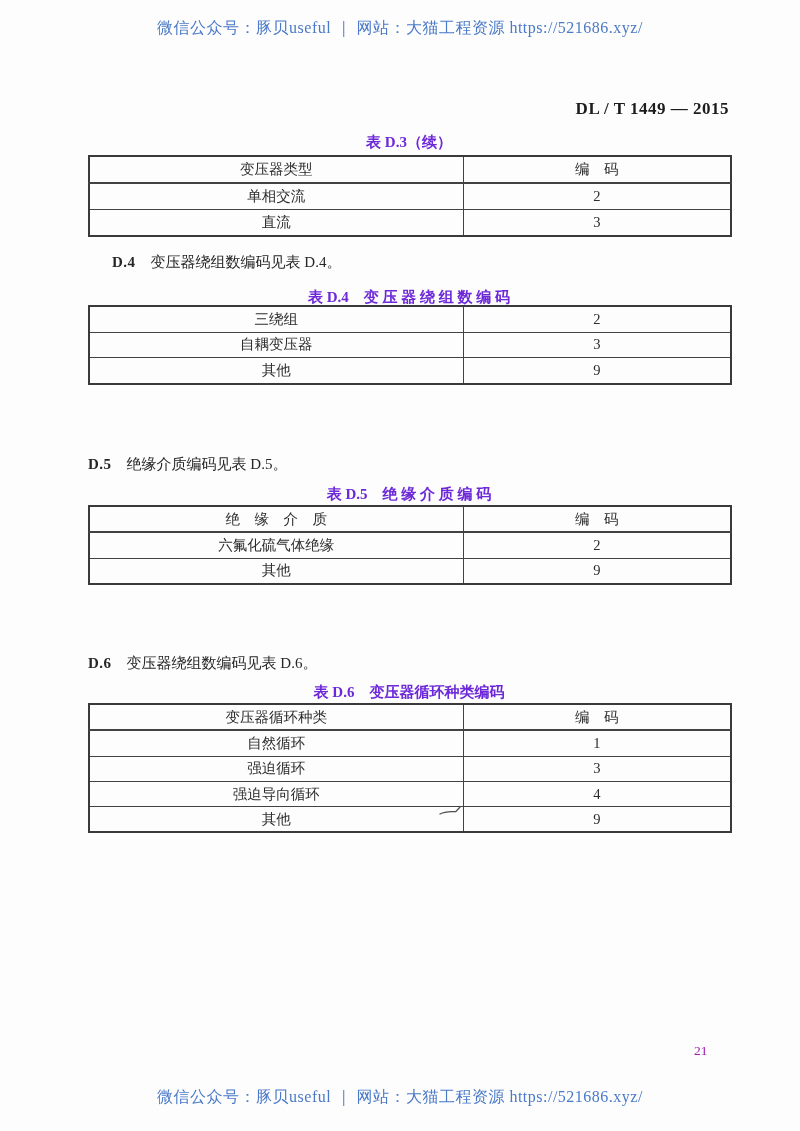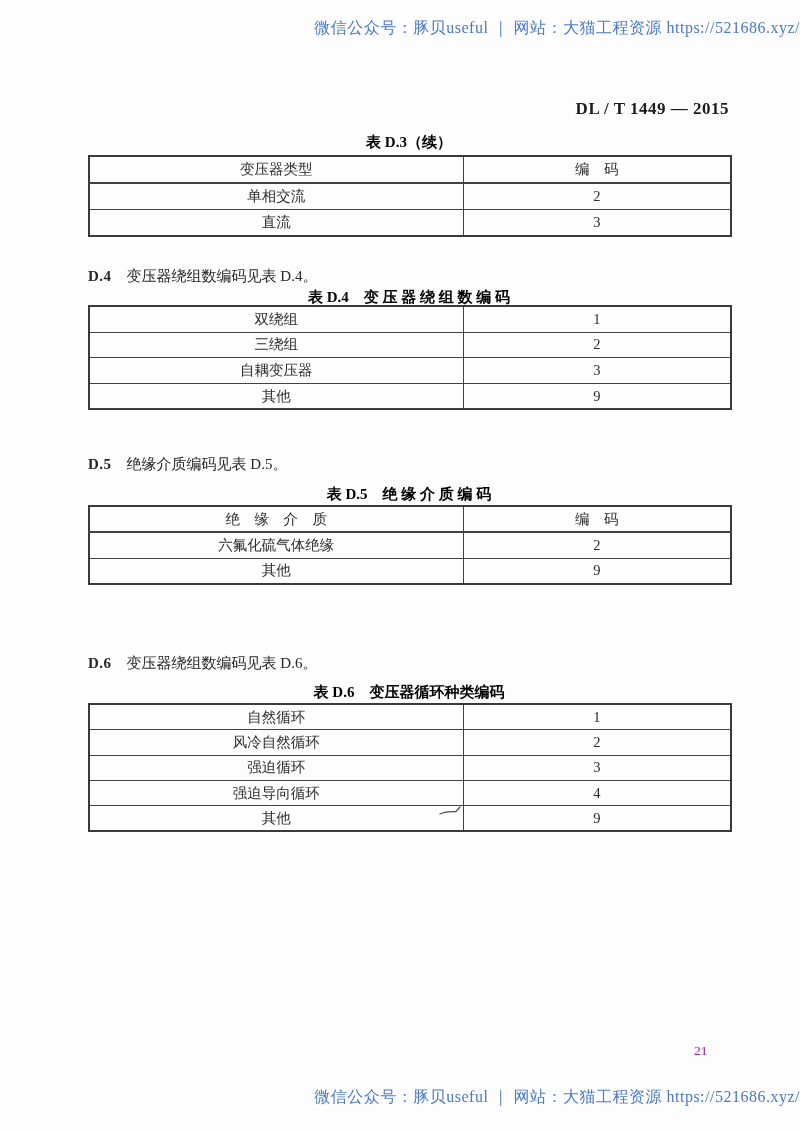--- a/index.html
+++ b/index.html
@@ -6,38 +6,38 @@
   body {
     width: 800px; height: 1131px;
     position: relative;
     background: #fdfdfd;
     font-family: "Liberation Serif", "DejaVu Serif", serif;
     color: #2b2b2b;
     overflow: hidden;
   }
   .watermark {
     position: absolute; left: 0; width: 100%;
-    text-align: right;
+    text-align: center;
     color: #4a79c7;
     font-size: 16px;
     letter-spacing: 0.5px;
     white-space: nowrap;
   }
   .watermark-top { top: 18px; }
   .watermark-bottom { top: 1087px; }
   .doc-code {
     position: absolute; top: 99px; right: 71px;
     font-weight: bold; font-size: 17px; color: #1c1c1c;
     letter-spacing: 0.5px;
     margin-left: 16px;
   }
   .table-title {
     position: absolute; left: 88px; width: 642px;
     text-align: center; font-weight: bold;
-    font-size: 15px; color: #000000;
+    font-size: 15px; color: #6d28d9;
   }
   .section-para {
     position: absolute; left: 88px; width: 642px;
     font-size: 15px; color: #262626;
   }
   .section-para .sec-label { font-weight: bold; letter-spacing: 0.5px; }
   .section-para .sec-text { margin-left: 15px; }
   table.std-table {
     position: absolute; left: 88px; width: 642px;
     border-collapse: collapse; table-layout: fixed;
@@ -52,21 +52,21 @@
   }
   table.std-table tr.header-row td { border-bottom-width: 2px; }
   .t-d3 { top: 155px; }  .t-d3 td { height: 25px; }
   .t-d4 { top: 305px; }  .t-d4 td { height: 24.6px; }
   .t-d5 { top: 505px; }  .t-d5 td { height: 24.4px; }
   .t-d6 { top: 703px; }  .t-d6 td { height: 24.3px; }
   .title-d3 { top: 133px; }
   .title-d4 { top: 288px; }
   .title-d5 { top: 485px; }
   .title-d6 { top: 683px; }
-  .para-d4 { top: 267px; }
+  .para-d4 { top: 253px; margin-left: 24px; }
   .para-d5 { top: 455px; }
   .para-d6 { top: 654px; }
   .page-number {
     position: absolute; top: 1043px; left: 694px;
     font-size: 13.5px; color: #a21caf;
   }
   .pen-mark {
     position: absolute; left: 438px; top: 803px;
     width: 32px; height: 16px; pointer-events: none;
   }
@@ -105,24 +105,20 @@
 </div>
 
 <div class="table-title title-d4">表 D.4　变 压 器 绕 组 数 编 码</div>
 <table class="std-table t-d4">
   <colgroup>
       <col style="width:374px">
       <col style="width:268px">
     </colgroup>
   <tbody>
   <tr>
-    <td>双绕组</td>
-    <td>1</td>
-  </tr>
-  <tr>
     <td>三绕组</td>
     <td>2</td>
   </tr>
   <tr>
     <td>自耦变压器</td>
     <td>3</td>
   </tr>
   <tr>
     <td>其他</td>
     <td>9</td>
@@ -160,27 +156,27 @@
   <span class="sec-label">D.6</span><span class="sec-text">变压器绕组数编码见表 D.6。</span>
 </div>
 
 <div class="table-title title-d6">表 D.6　变压器循环种类编码</div>
 <table class="std-table t-d6">
   <colgroup>
       <col style="width:374px">
       <col style="width:268px">
     </colgroup>
   <tbody>
+      <tr class="header-row">
+    <td>变压器循环种类</td>
+    <td>编　码</td>
+  </tr>
   <tr>
     <td>自然循环</td>
     <td>1</td>
-  </tr>
-  <tr>
-    <td>风冷自然循环</td>
-    <td>2</td>
   </tr>
   <tr>
     <td>强迫循环</td>
     <td>3</td>
   </tr>
   <tr>
     <td>强迫导向循环</td>
     <td>4</td>
   </tr>
   <tr>

